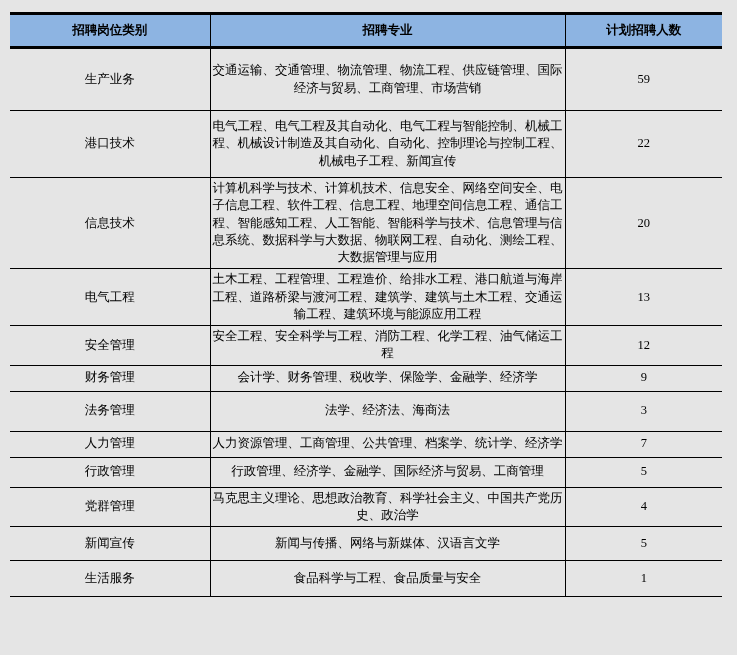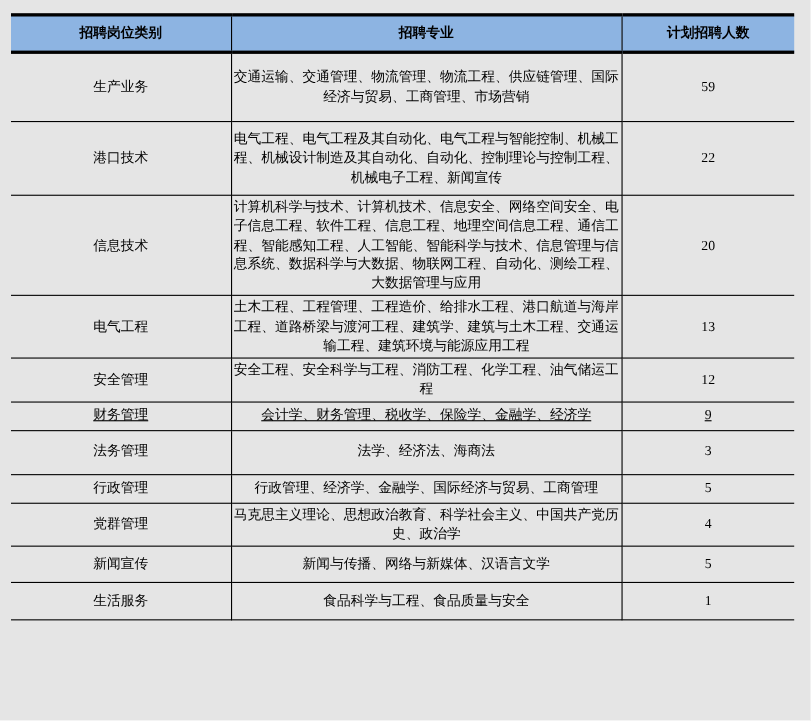--- a/index.html
+++ b/index.html
@@ -51,21 +51,21 @@
     padding: 2px 8px;
     line-height: 1.38;
   }
   tbody td.majors-cell { padding: 2px 0; }
   
   tbody tr:nth-child(1)  { height: 63px; }
   tbody tr:nth-child(2)  { height: 67px; }
   tbody tr:nth-child(3)  { height: 66px; }
   tbody tr:nth-child(4)  { height: 52px; }
   tbody tr:nth-child(5)  { height: 26px; }
-  tbody tr:nth-child(6)  { height: 26px; text-decoration: underline; }
+  tbody tr:nth-child(6)  { height: 26px; }
   tbody tr:nth-child(7)  { height: 40px; }
   tbody tr:nth-child(8)  { height: 26px; }
   tbody tr:nth-child(9)  { height: 30px; }
   tbody tr:nth-child(10) { height: 33px; }
   tbody tr:nth-child(11) { height: 34px; }
   tbody tr:nth-child(12) { height: 36px; }
   tbody tr:nth-child(13) { height: 21px; }
   tbody tr:nth-child(14) { height: 28px; }
   tbody tr:nth-child(15) { height: 26px; }
 </style>
@@ -117,20 +117,25 @@
             <td class="col-category">财务管理</td>
             <td class="col-majors majors-cell">会计学、财务管理、税收学、保险学、金融学、经济学</td>
             <td class="col-count">9</td>
           </tr>
           <tr>
             <td class="col-category">法务管理</td>
             <td class="col-majors majors-cell">法学、经济法、海商法</td>
             <td class="col-count">3</td>
           </tr>
           <tr>
+            <td class="col-category">人力管理</td>
+            <td class="col-majors majors-cell">人力资源管理、工商管理、公共管理、档案学、统计学、经济学</td>
+            <td class="col-count">7</td>
+          </tr>
+          <tr>
             <td class="col-category">行政管理</td>
             <td class="col-majors majors-cell">行政管理、经济学、金融学、国际经济与贸易、工商管理</td>
             <td class="col-count">5</td>
           </tr>
           <tr>
             <td class="col-category">党群管理</td>
             <td class="col-majors majors-cell">马克思主义理论、思想政治教育、科学社会主义、中国共产党历史、政治学</td>
             <td class="col-count">4</td>
           </tr>
           <tr>

